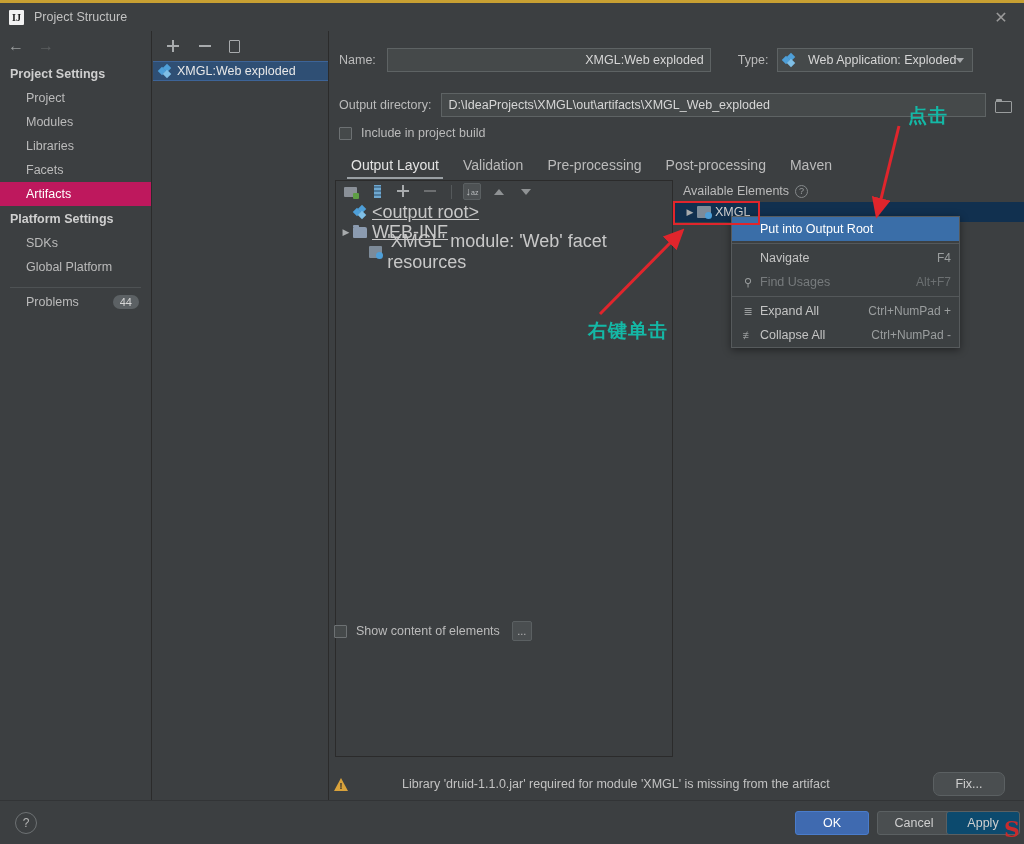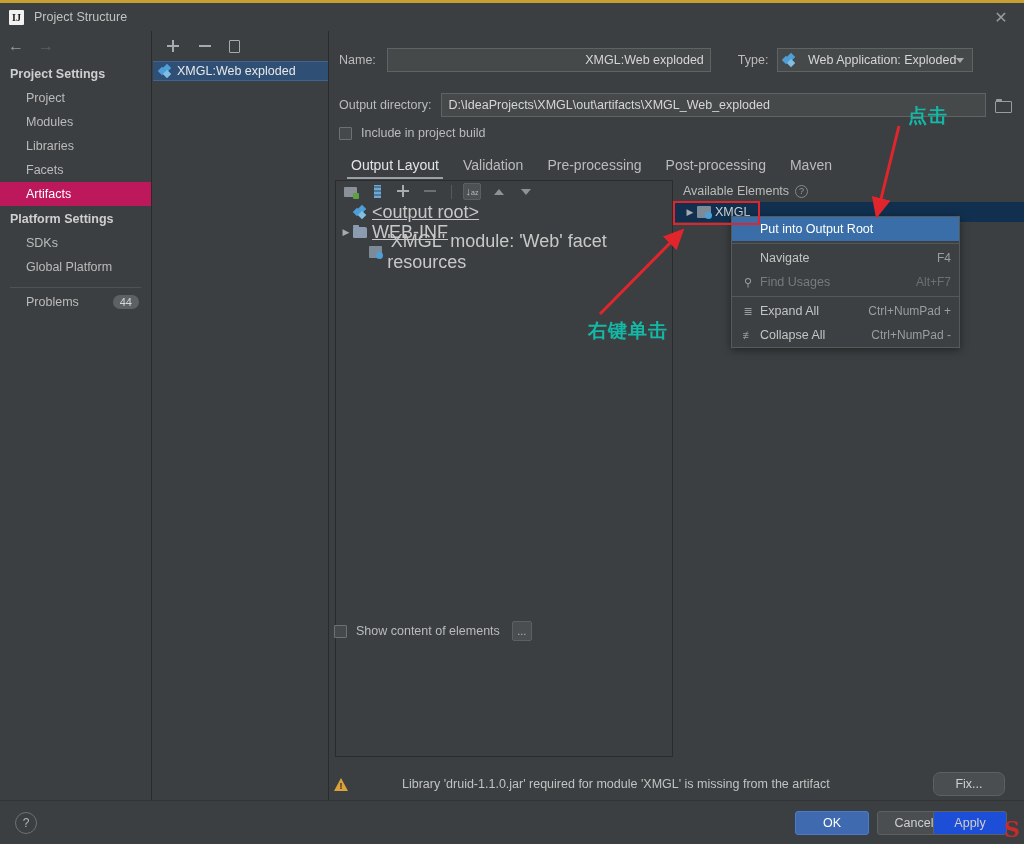--- a/index.html
+++ b/index.html
@@ -211,21 +211,21 @@
     position:absolute; left:15px; top:11px; width:22px; height:22px;
     border:1px solid #6d7173; border-radius:50%; color:#b5b5b5;
     font-size:12px; text-align:center; line-height:20px;
   }
   .fbtn {
     position:absolute; top:10px; height:24px; border-radius:3px;
     font-size:12.5px; line-height:22px; text-align:center;
   }
   #ok-btn { right:155px; width:74px; background:#3f6ab0; border:1px solid #4a7ccb; color:#ffffff; }
   #cancel-btn { right:73px; width:74px; background:#4a4e50; border:1px solid #5b6062; color:#cfcfcf; }
-  #apply-btn { right:17px; width:74px; background:#1d4ed8; border:1px solid #5b6062; color:#cfcfcf; }
+  #apply-btn { right:4px; width:74px; background:#0c4a6e; border:1px solid #5b6062; color:#cfcfcf; }
 
   
   .anno-text {
     position:absolute; color:#14b8a6; font-weight:bold; z-index:60;
     font-family:"DejaVu Sans", sans-serif; letter-spacing:1px;
   }
   #anno-click { left:908px; top:103px; font-size:19px; }
   #anno-rclick { left:588px; top:318px; font-size:19px; }
   #anno-box {
     position:absolute; left:673px; top:201px; width:87px; height:24px;

